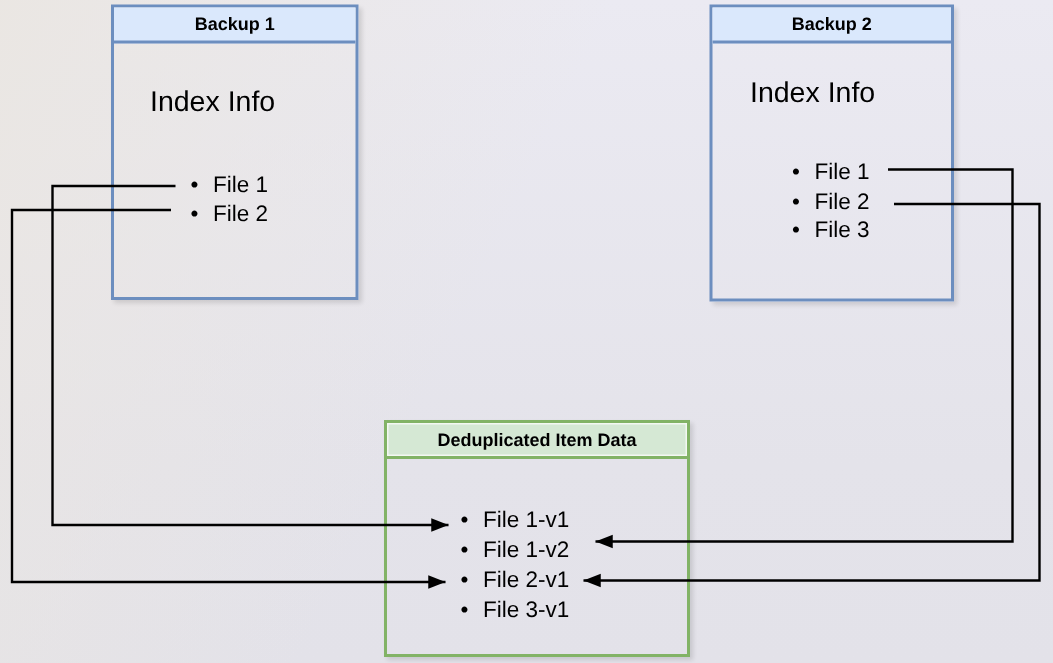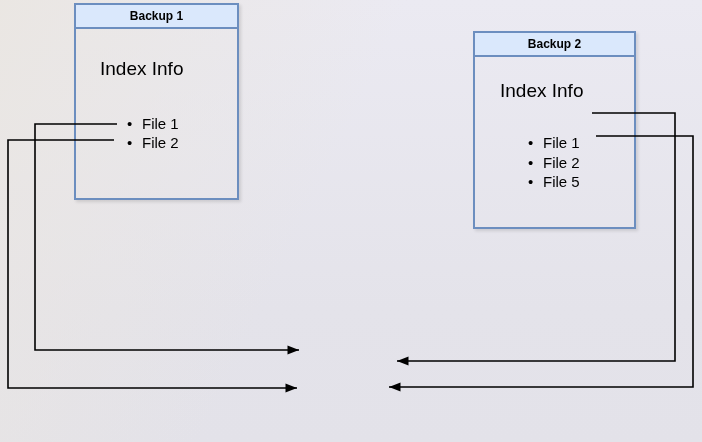--- a/index.html
+++ b/index.html
@@ -28,21 +28,21 @@
   .blue  .box-header { background:#dae8fc; border-bottom:2px solid #6c8ebf; }
   .green .box-header { background:#d5e8d4; border-bottom:2px solid #82b366;
                        box-shadow:inset 0 0 0 1px rgba(255,255,255,0.7); }
   .index-label { position:absolute; font-size:19px; line-height:19px; }
   ul.file-list { position:absolute; margin:0; padding:0; list-style:none; font-size:15px; }
   ul.file-list li { position:relative; white-space:nowrap; }
   ul.file-list li::before {
     content:"\2022"; position:absolute; left:-15px; top:0; font-size:15px;
   }
   .b1 { left:74px;  top:3px;   width:165px; height:197px; }
-  .b2 { left:473px; top:3px;   width:163px; height:198px;margin-top:28px; }
+  .b2 { left:473px; top:3px;   width:163px; height:198px; }
   .dd { left:256px; top:280px; width:204px; height:158px; }
   .b1 .index-label { left:24px; top:54px; }
   .b2 .index-label { left:25px; top:48px; }
   .b1 ul.file-list { left:66px; top:109px; }
   .b1 ul.file-list li { line-height:19px; }
   .b2 ul.file-list { left:68px; top:100px; }
   .b2 ul.file-list li { line-height:19.5px; }
   .dd ul.file-list { left:64px; top:55px; }
   .dd ul.file-list li { line-height:20px; }
   svg.connectors {
@@ -63,24 +63,33 @@
       <li>File 2</li>
     </ul>
   </div>
 
   <div class="box blue b2">
     <div class="box-header">Backup 2</div>
     <div class="index-label">Index Info</div>
     <ul class="file-list">
       <li>File 1</li>
       <li>File 2</li>
-      <li>File 5</li>
+      <li>File 3</li>
     </ul>
   </div>
 
+  <div class="box green dd">
+    <div class="box-header">Deduplicated Item Data</div>
+    <ul class="file-list">
+      <li>File 1-v1</li>
+      <li>File 1-v2</li>
+      <li>File 2-v1</li>
+      <li>File 3-v1</li>
+    </ul>
+  </div>
 
   <svg class="connectors" viewBox="0 0 702 442" xmlns="http://www.w3.org/2000/svg">
     <defs>
       <marker id="arrowhead" markerWidth="13" markerHeight="11" refX="12" refY="5" orient="auto" markerUnits="userSpaceOnUse">
         <path d="M0.5,0.5 L12,5 L0.5,9.5 Z" fill="#000"></path>
       </marker>
     </defs>
   <polyline points="117,124 35,124 35,350 299,350" fill="none" stroke="#000000" stroke-width="1.6" marker-end="url(#arrowhead)"></polyline>
       <polyline points="114,140 8,140 8,388 297,388" fill="none" stroke="#000000" stroke-width="1.6" marker-end="url(#arrowhead)"></polyline>
       <polyline points="592,113 675,113 675,361 397,361" fill="none" stroke="#000000" stroke-width="1.6" marker-end="url(#arrowhead)"></polyline>

